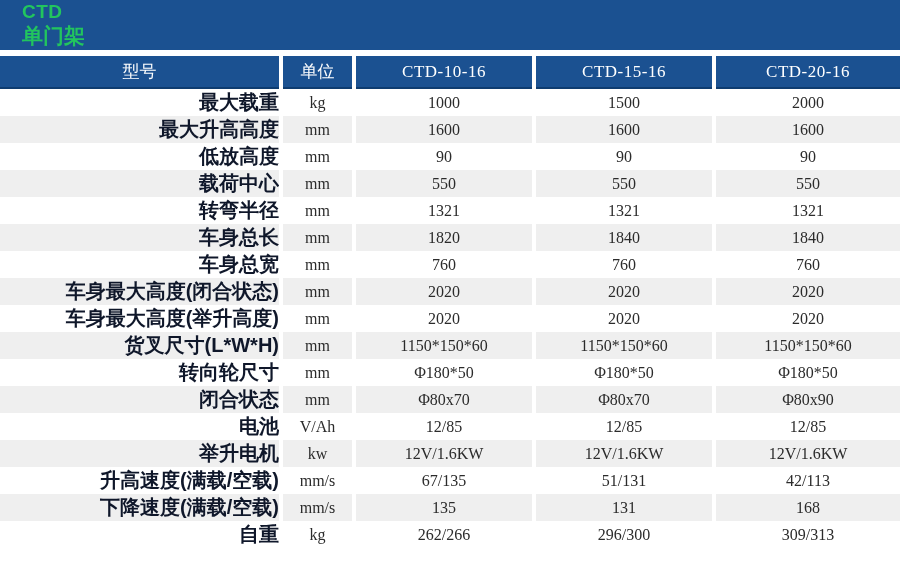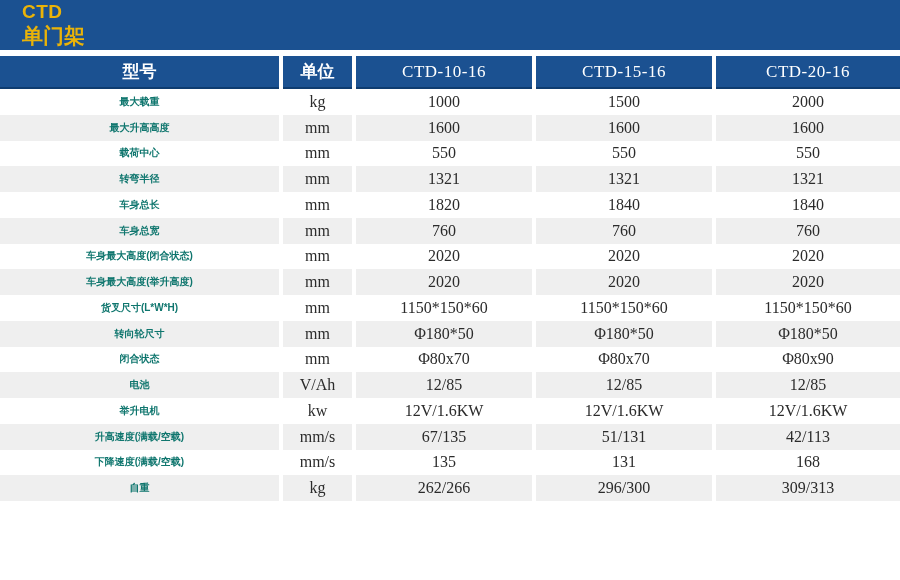--- a/index.html
+++ b/index.html
@@ -13,21 +13,21 @@
   }
   .page {
     width: 900px;
     height: 580px;
     background: #ffffff;
   }
   
   .banner {
     height: 50px;
     background: #1b5191;
-    color: #eab308;
+    color: #22c55e;
     display: flex;
     flex-direction: column;
     justify-content: center;
     padding-left: 22px;
     box-sizing: border-box;
   }
   .banner-title {
     font-size: 19px;
     font-weight: bold;
     line-height: 1.1;
@@ -57,21 +57,21 @@
   thead th {
     background: #1b5191;
     color: #ffffff;
     height: 31px;
     text-align: center;
     vertical-align: middle;
     border-bottom: 2px solid #0e3c70;
   }
   thead th.th-cjk {
     font-family: "Liberation Sans", sans-serif;
-    font-weight: bold;
+    font-weight: normal;
     font-size: 17px;
   }
   thead th.th-model {
     font-family: "Liberation Serif", serif;
     font-weight: normal;
     font-size: 17px;
     letter-spacing: 0.5px;
   }
   th + th, td + td {
     border-left: 4px solid #ffffff;
@@ -80,23 +80,23 @@
     height: 25.75px;
     vertical-align: middle;
     color: #2b2b2b;
   }
   tbody tr:nth-child(even) td {
     background: #efefef;
   }
   td.label {
     font-family: "Liberation Sans", sans-serif;
     font-weight: 600;
-    font-size: 10px;
-    color: #0f766e;
-    text-align: center;
+    font-size: 20px;
+    color: #0f172a;
+    text-align: right;
     padding-left: 8px;
   }
   td.unit, td.val {
     font-family: "Liberation Serif", serif;
     font-size: 16px;
     text-align: center;
   }
   td.spanval {
     font-family: "Liberation Serif", serif;
     font-size: 16px;
@@ -142,20 +142,27 @@
           <td class="val">2000</td>
         </tr>
         <tr>
           <td class="label">最大升高高度</td>
           <td class="unit">mm</td>
           <td class="val">1600</td>
           <td class="val">1600</td>
           <td class="val">1600</td>
         </tr>
         <tr>
+          <td class="label">低放高度</td>
+          <td class="unit">mm</td>
+          <td class="val">90</td>
+          <td class="val">90</td>
+          <td class="val">90</td>
+        </tr>
+        <tr>
           <td class="label">载荷中心</td>
           <td class="unit">mm</td>
           <td class="val">550</td>
           <td class="val">550</td>
           <td class="val">550</td>
         </tr>
         <tr>
           <td class="label">转弯半径</td>
           <td class="unit">mm</td>
           <td class="val">1321</td>

